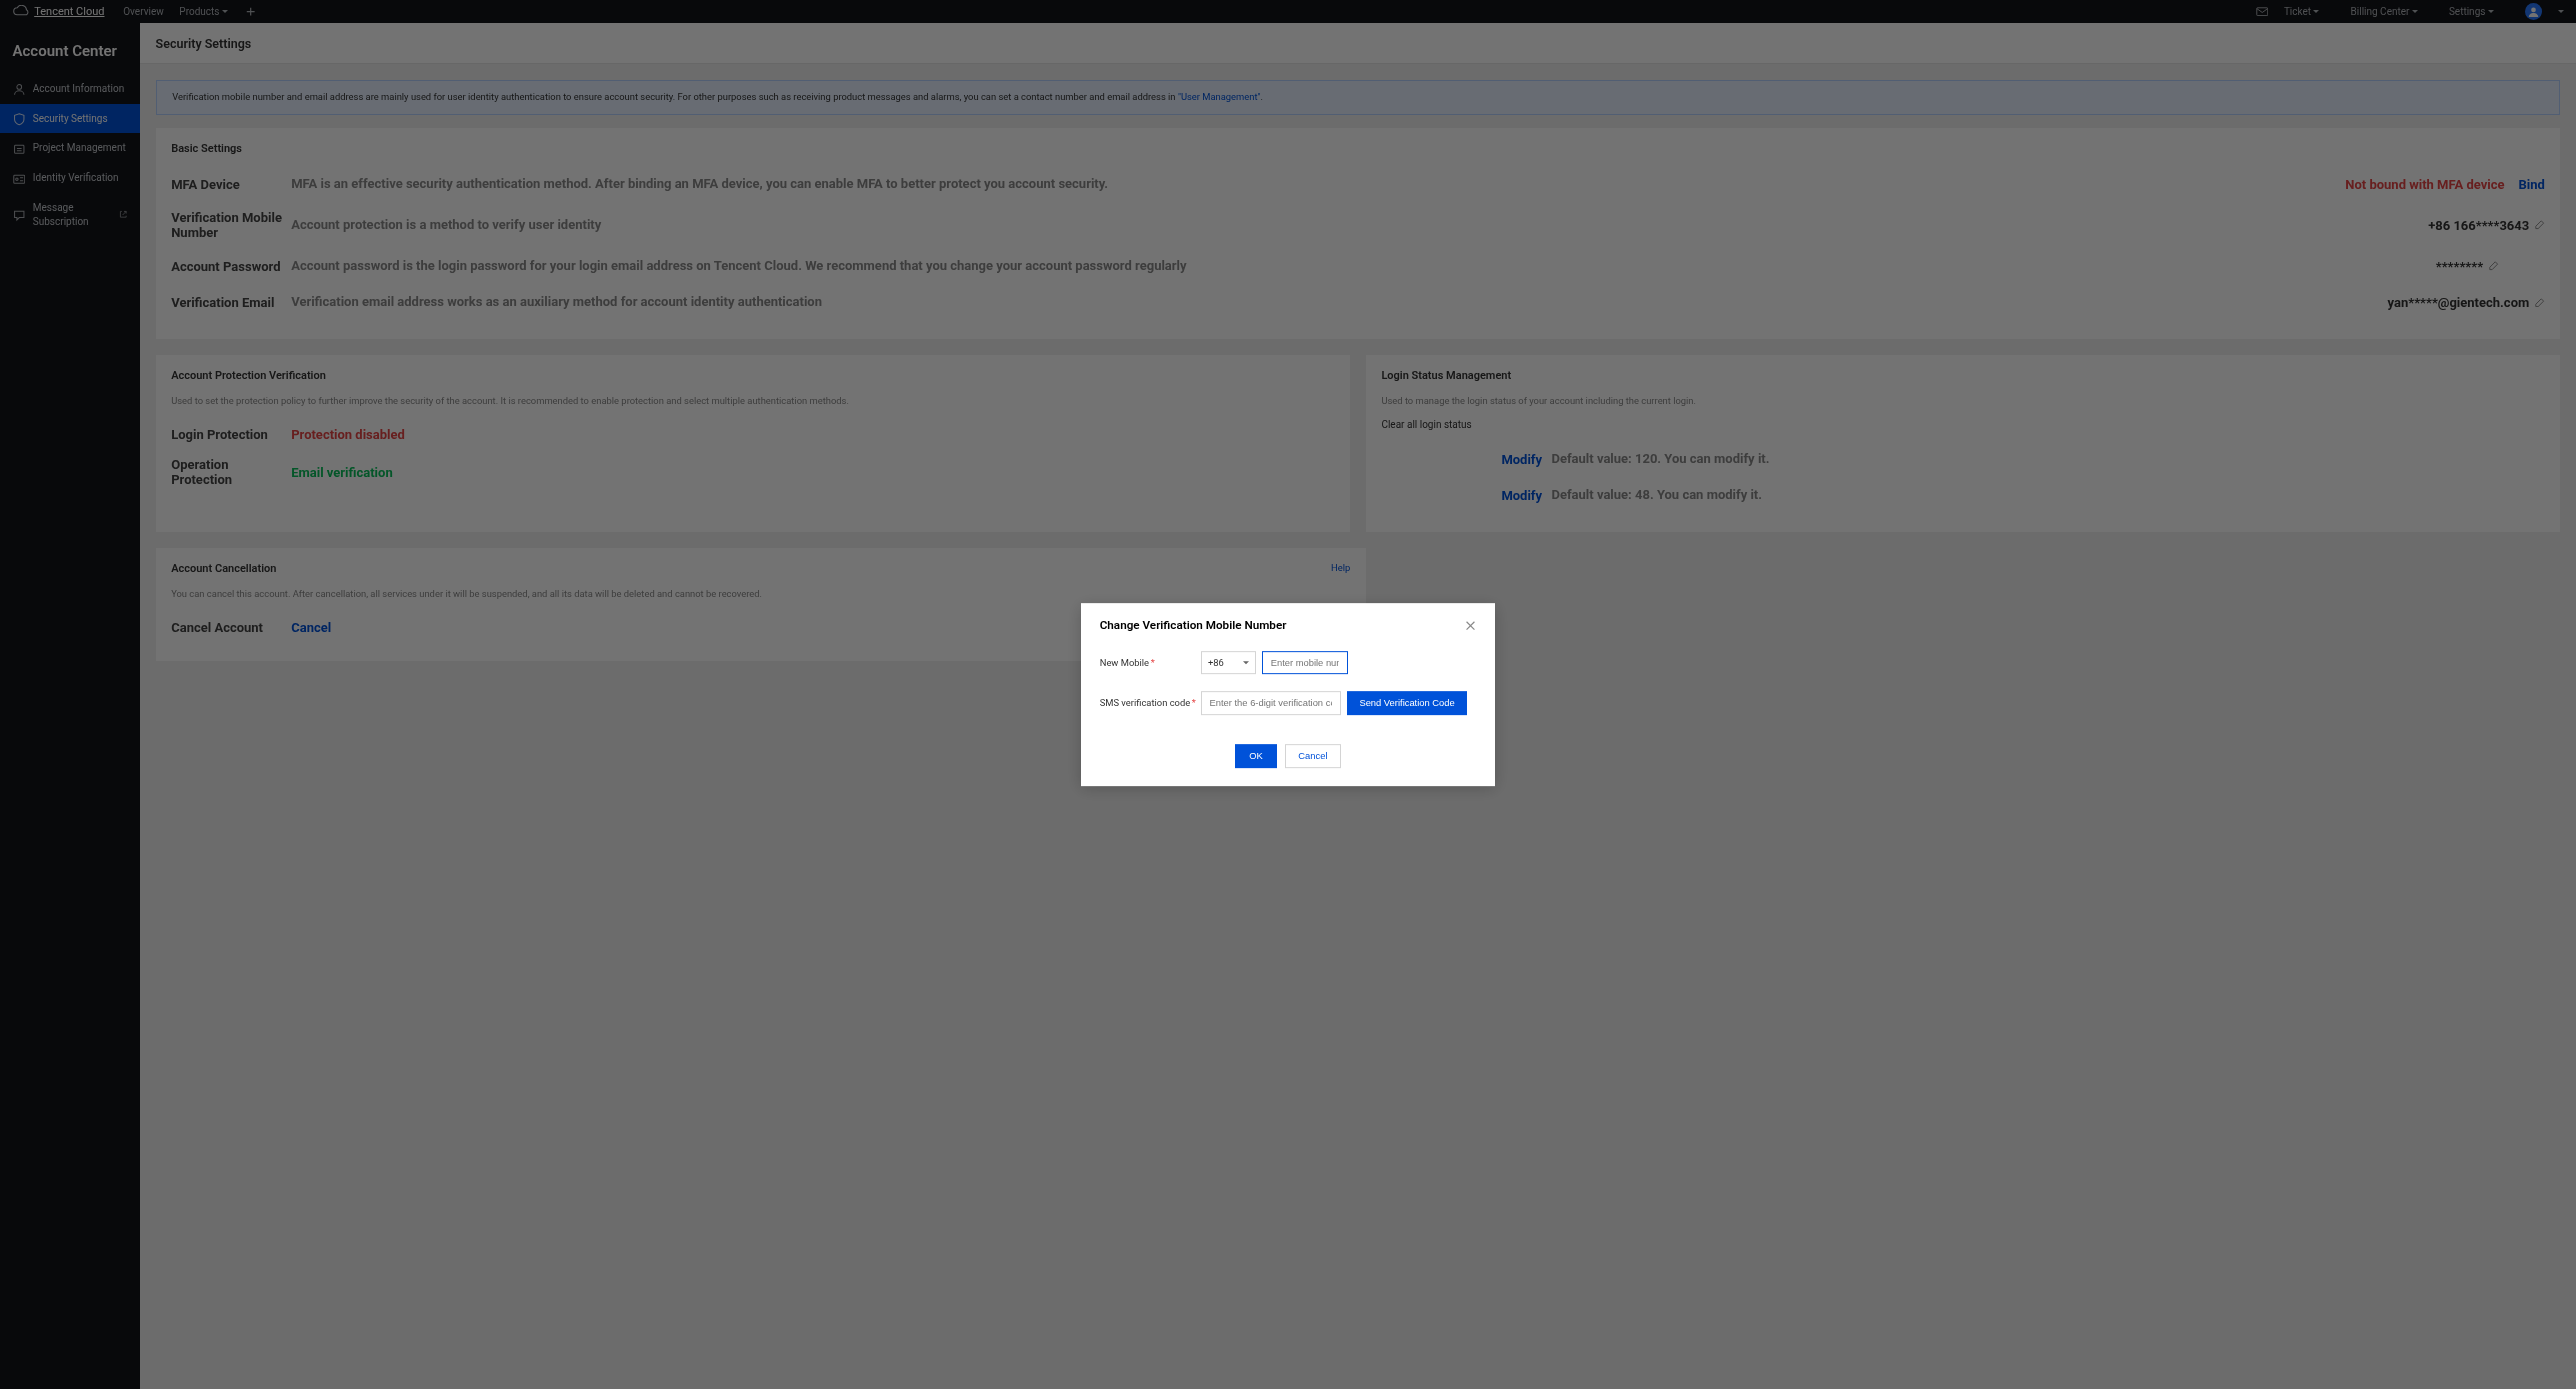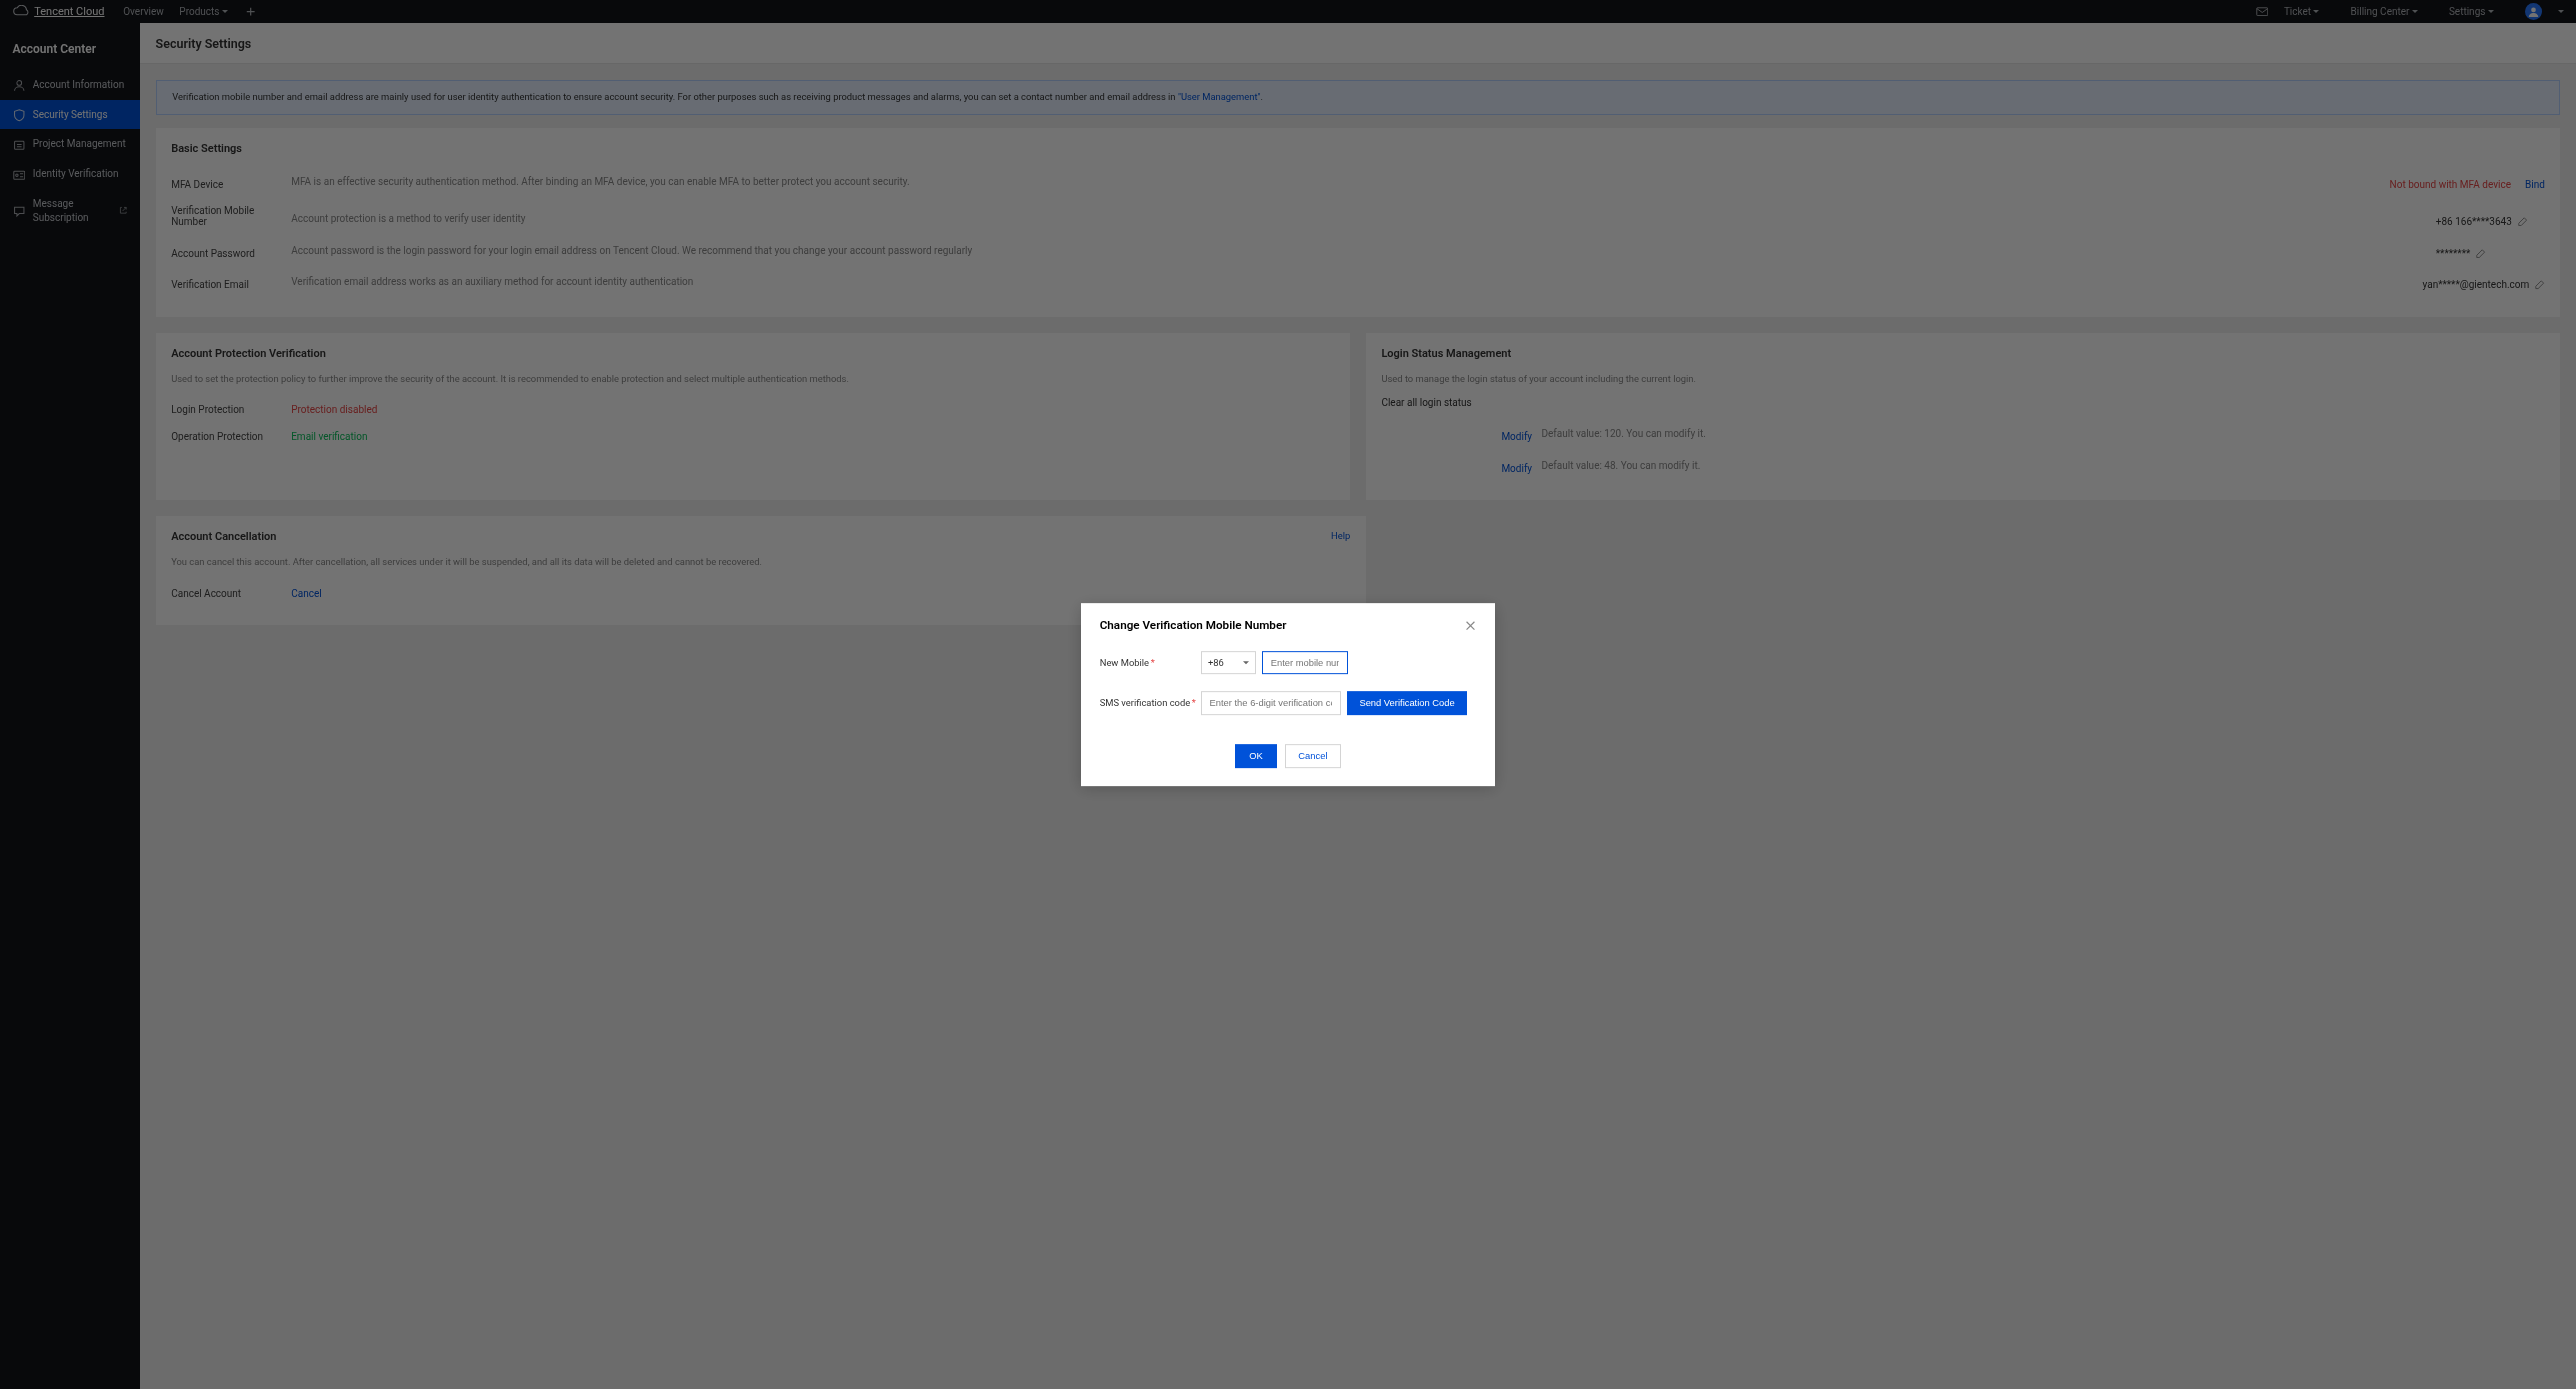--- a/index.html
+++ b/index.html
@@ -14,40 +14,40 @@
   .tnav-plus { width: 14px; height: 14px; border-radius: 2.3px; display:flex; align-items:center; justify-content:center; color:#b0b3b8; cursor:pointer; }
   .tnav-spacer { flex: 1; }
   .tnav-right { display: flex; align-items: center; gap: 15.6px; }
   .mail-icon { width: 12.5px; height: 9.4px; }
   .avatar { width: 17px; height: 17px; border-radius: 50%; background: #2979ff; display:flex; align-items:center; justify-content:center; }
 
   .layout { display: flex; height: calc(100% - 23.4px); }
 
   
   .sidebar { width: 140px; background: #13151a; color: #c4c7cc; padding-top: 12.5px; flex-shrink: 0; }
-  .side-title { font-size: 12px; font-weight: 600; color: #fff; padding: 6.2px 12.5px 14px; }
+  .side-title { font-size: 15px; font-weight: 600; color: #fff; padding: 6.2px 12.5px 14px; }
   .side-item { display: flex; align-items: center; gap: 7.8px; padding: 7.8px 12.5px; font-size: 10px; color: #c4c7cc; cursor: pointer; line-height: 1.4; }
   .side-item.active { background: #0052d9; color: #fff; }
   .side-item .si-icon { width: 12.5px; height: 12.5px; flex-shrink: 0; margin-top: 1.6px; opacity: .85; }
   .side-item .si-label { flex: 1; }
   .side-item .ext-icon { width: 8.6px; height: 8.6px; opacity: .7; }
 
   
   .main { flex: 1; background: #efefef; overflow-y: auto; }
   .page-header { padding: 12.5px 15.6px; font-size: 12.5px; font-weight: 600; background: #fff; border-bottom: 0.8px solid #e5e5e5; }
   .content { padding: 15.6px; }
 
   .info-banner { background: #e6f0ff; border: 0.8px solid #b3d1ff; padding: 9.4px 15.6px; font-size: 9.4px; color: #333; margin-bottom: 13px; line-height: 1.5; }
   .info-banner a { color: #0052d9; }
 
   .panel { background: #fff; padding: 14px 15.6px 18.7px; margin-bottom: 15.6px; }
   .panel-title { font-size: 11px; font-weight: 600; margin-bottom: 11px; }
   .panel-desc { font-size: 9.4px; color: #888; line-height: 1.6; margin-bottom: 11px; }
 
-  .setting-row { display: flex; align-items: flex-end; padding: 7.8px 0; font-size: 10px; }
+  .setting-row { display: flex; align-items: center; padding: 7.8px 0; font-size: 13px; font-weight: bold; }
   .setting-row .label { width: 120px; color: #444; flex-shrink: 0; }
   .setting-row .desc { flex: 1; color: #888; line-height: 1.6; padding-right: 15.6px; }
   .setting-row .value { min-width: 109px; text-align: left; color: #333; display:flex; align-items:center; gap:6.2px; }
   .setting-row .value.warn { color: #e54545; }
   .setting-row .link { color: #0052d9; cursor: pointer; margin-left: 7.8px; }
   .setting-row .value.green { color: #0abf5b; }
   .pencil-icon { width: 9.4px; height: 9.4px; color: #888; cursor:pointer; }
 
   .two-col { display: flex; gap: 15.6px; margin-bottom: 15.6px; }
   .two-col .panel { flex: 1; margin-bottom: 0; }

